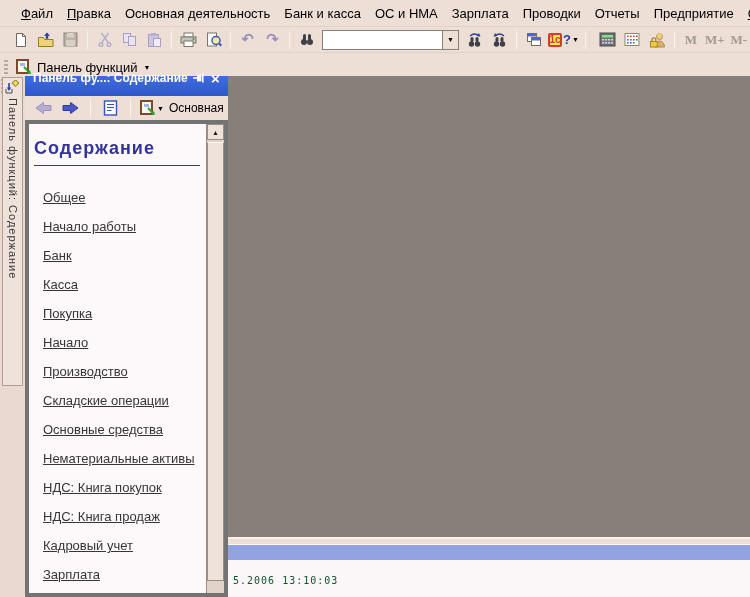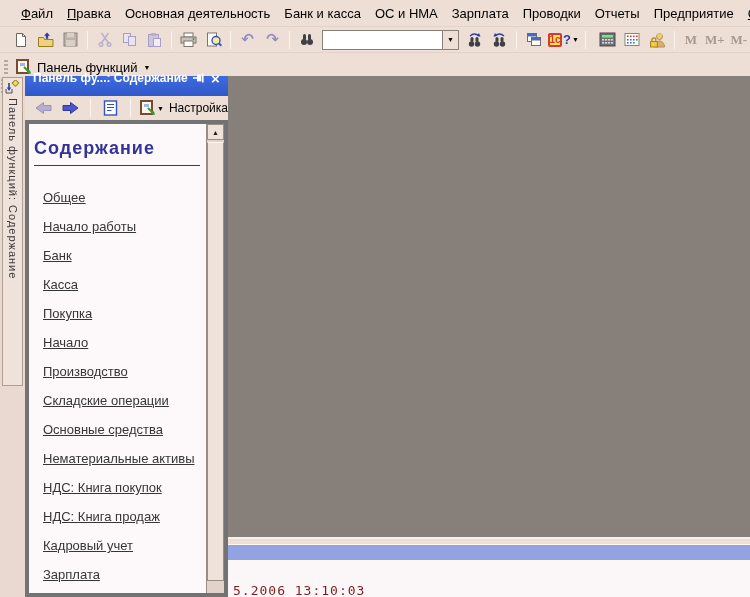--- a/index.html
+++ b/index.html
@@ -56,21 +56,21 @@
   .links a { display:block; font-size:13px; line-height:13px; color:#363636; text-decoration:underline; margin-bottom:16px; white-space:nowrap; cursor:pointer; }
   
   .vscroll { width:18px; flex:none; background:#E2D2CA; border-left:1px solid #9B8D84; display:flex; flex-direction:column; }
   .sb-up { height:16px; flex:none; background:#EFE2DA; border:1px solid #9B8D84; display:flex; align-items:center; justify-content:center; font-size:7px; color:#1a1a1a; }
   .sb-thumb { flex:1; margin-top:2px; margin-bottom:12px; background:#EFE2DA; border:1px solid #9B8D84; border-top:1px solid #FDF7F2; }
   
   .mdi { position:absolute; left:228px; right:0; top:0; height:461px; background:#87807A; }
   .bottom-strip { position:absolute; left:228px; right:0; top:461px; height:7px; background:#EDDED6; border-top:2px solid #F8F0EA; }
   .blue-bar { position:absolute; left:228px; right:0; top:468px; height:16px; background:#93A3E2; border-top:1px solid #FDF7F2; }
   .status-area { position:absolute; left:228px; right:0; top:484px; bottom:0; background:#FBF6F8; }
-  .status-text { position:absolute; left:5px; top:23px; font-family:"DejaVu Sans Mono", monospace; font-size:13px; color:#7f1d1d; letter-spacing:1px; }
+  .status-text { position:absolute; left:5px; top:15px; font-family:"DejaVu Sans Mono", monospace; font-size:10px; color:#14532d; letter-spacing:1px; }
   svg { display:block; }
 </style>
 </head>
 <body>
 
 <div class="row menubar">
   <div class="grip"></div>
   <nav id="menu-items" style="display:flex;">
       <span class="menu-item"><u>Ф</u>айл</span>
       <span class="menu-item"><u>П</u>равка</span>
@@ -333,21 +333,21 @@
       <span class="tbtn wide">
         <svg width="16" height="16" viewBox="0 0 16 16">
             <rect x="1" y="1" width="11" height="13" fill="#FDF8F0" stroke="#7A4A2B" stroke-width="2"></rect>
             <rect x="4" y="4" width="5" height="3" fill="#9FB6E8"></rect>
             <path d="M8 8l6 6" stroke="#2F9E2F" stroke-width="2"></path>
             <path d="M15 15l-1.2-4-2.8 2.8z" fill="#2F9E2F"></path>
           </svg>
         <span class="dd">▼</span>
       </span>
       <span class="settings">
-        <span>Настройка</span>
+        <span>Основная</span>
         <span class="dd">▼</span>
       </span>
     </div>
 
     <div class="panel-body">
       <div class="content">
         <h1>Содержание</h1>
         <div class="rule"></div>
         <div class="links" id="links">
             <a>Общее</a>

